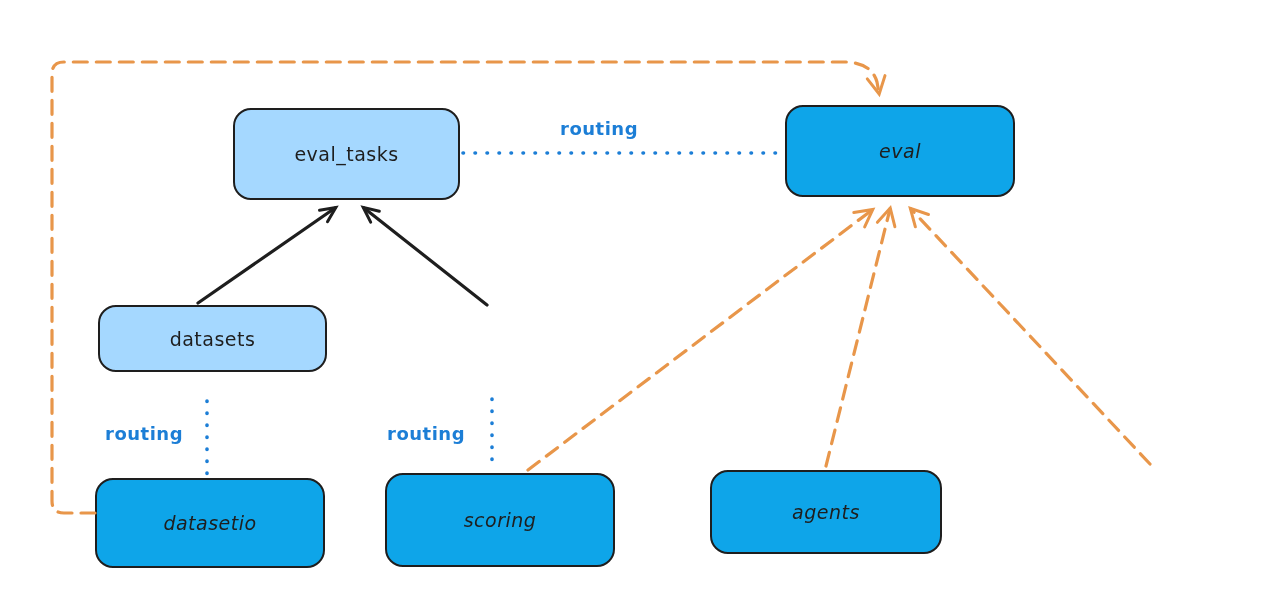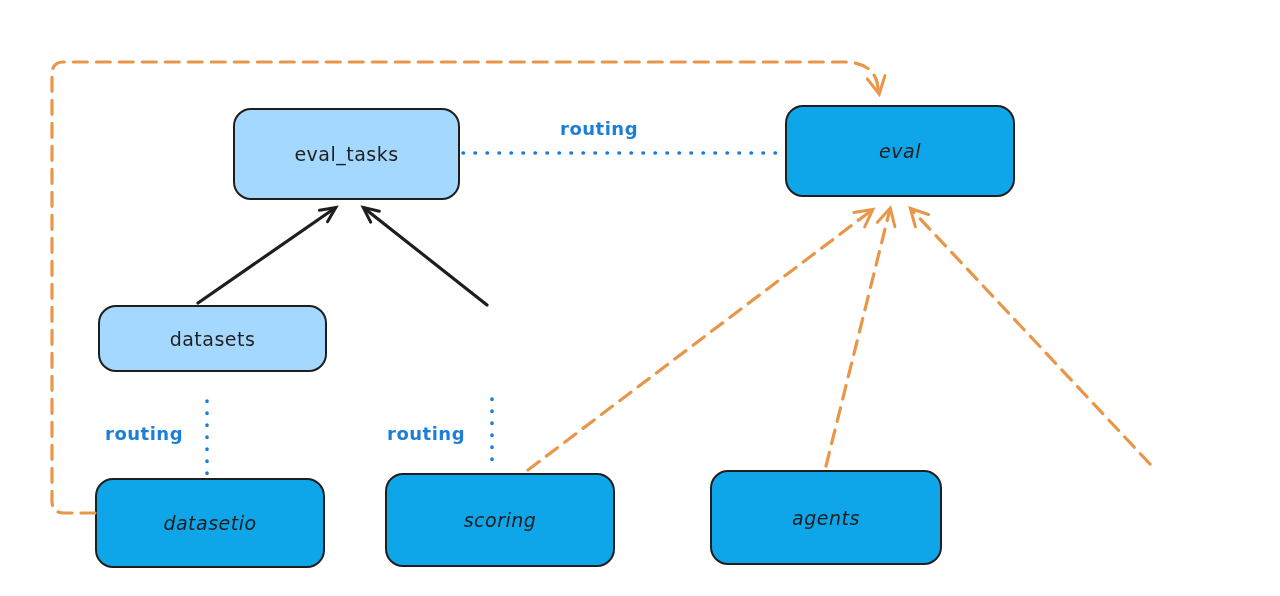--- a/index.html
+++ b/index.html
@@ -21,21 +21,21 @@
     letter-spacing:0.5px;
   }
   .node.blue{background:#a5d8ff;}
   .node.green{background:#0ea5e9;font-style:italic;}
   .n-eval-tasks{left:233px;top:108px;width:227px;height:92px;}
   .n-eval{left:785px;top:105px;width:230px;height:92px;}
   .n-datasets{left:98px;top:305px;width:229px;height:67px;}
   .n-scoring-functions{left:380px;top:307px;width:230px;height:90px;}
   .n-datasetio{left:95px;top:478px;width:230px;height:90px;}
   .n-scoring{left:385px;top:473px;width:230px;height:94px;}
-  .n-agents{left:710px;top:470px;width:232px;height:95px;}
+  .n-agents{left:710px;top:470px;width:232px;height:84px;}
   .n-inference{left:1023px;top:468px;width:232px;height:95px;}
   .edges{
     position:absolute;left:0;top:0;width:1280px;height:596px;
     pointer-events:none;
   }
   .routing-label{
     position:absolute;
     font-size:18px;font-weight:bold;color:#1c7ed6;
     text-align:left;letter-spacing:0.5px;
   }

